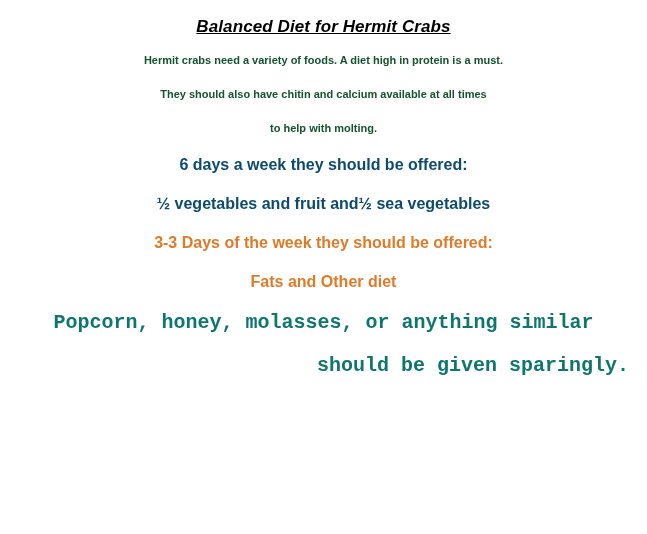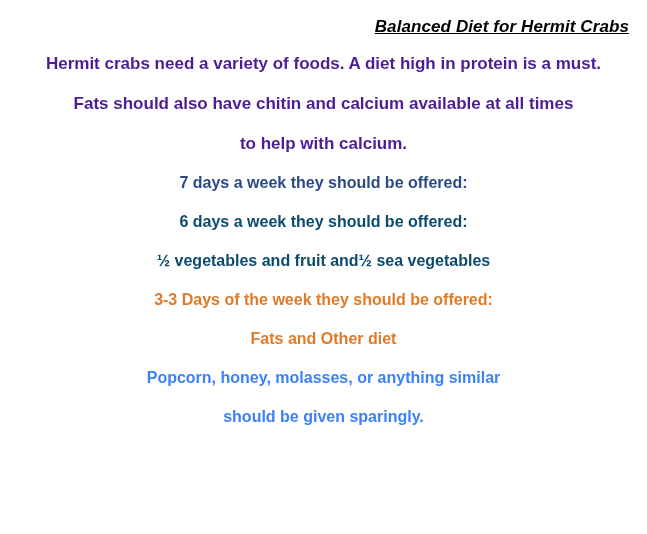--- a/index.html
+++ b/index.html
@@ -25,65 +25,65 @@
     text-align: center;
     line-height: 1.0;
   }
   .title {
     font-size: 17px;
     font-style: italic;
     text-decoration: underline;
     color: #000000;
     margin: 4px 0 20px 0;
     letter-spacing: 0.1px;
-    text-align: right;
   }
   .intro {
-    font-size: 17px;
-    color: #4c1d95;
+    font-size: 11px;
+    color: #14532d;
     margin-bottom: 23px;
   }
   .blue {
     font-size: 16px;
     color: #2b4a85;
     margin-bottom: 23px;
   }
   .red {
     font-size: 16px;
     color: #0c4a6e;
     margin-bottom: 23px;
   }
   .orange {
     font-size: 16px;
     color: #e07a28;
     margin-bottom: 23px;
   }
   .purple {
-    font-size: 16px;
-    color: #3b82f6;
+    font-size: 20px;
+    color: #0f766e;
     margin-bottom: 23px;
+    font-family: Liberation Mono, monospace;
   }
   .purple-last {
     margin-bottom: 0;
+    text-align: right;
   }
 </style>
 </head>
 <body>
 
 <div class="doc">
 
   <div class="line title">Balanced Diet for Hermit Crabs</div>
 
   <div class="line intro">Hermit crabs need a variety of foods. A diet high in protein is a must.</div>
 
-  <div class="line intro">Fats should also have chitin and calcium available at all times</div>
+  <div class="line intro">They should also have chitin and calcium available at all times</div>
 
-  <div class="line intro">to help with calcium.</div>
+  <div class="line intro">to help with molting.</div>
 
-  <div class="line blue">7 days a week they should be offered:</div>
 
 
   <div class="line red">6 days a week they should be offered:</div>
 
   <div class="line red">½ vegetables and fruit and½ sea vegetables</div>
 
   <div class="line orange">3-3 Days of the week they should be offered:</div>
 
   <div class="line orange">Fats and Other diet</div>
 

